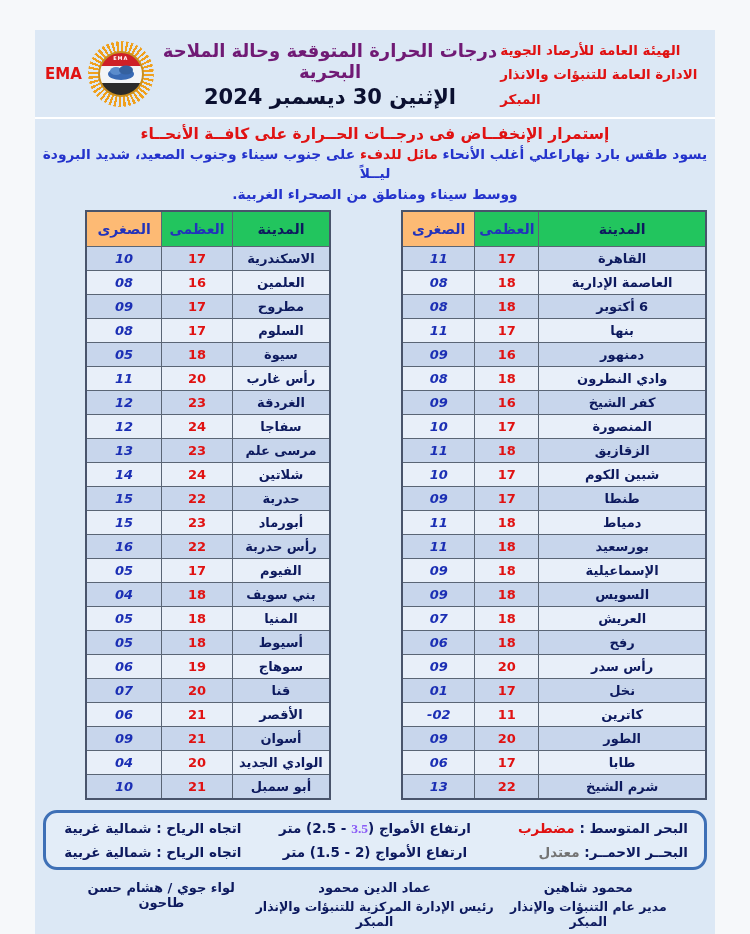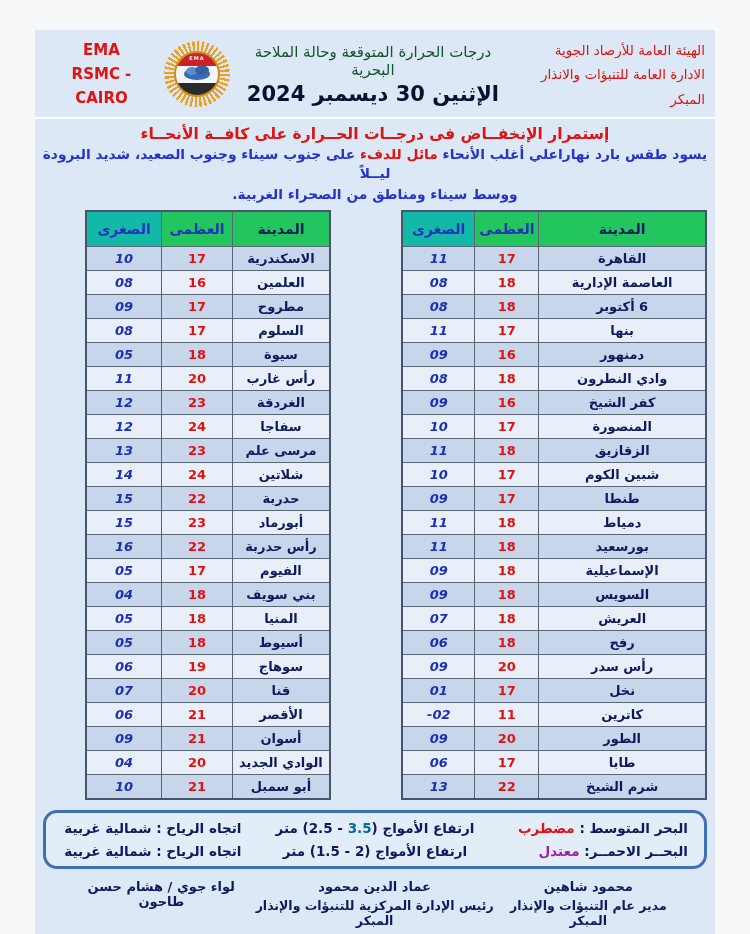--- a/index.html
+++ b/index.html
@@ -7,23 +7,23 @@
     width:750px;height:934px;overflow:hidden;
     background:#f6f8fa;
     font-family:"DejaVu Sans", sans-serif;
   }
   .page{box-sizing:border-box;width:750px;height:934px;padding:30px 35px 0;}
   .panel{background:#dce8f5;padding:6px 0 8px;}
 
   
   .top-header{display:flex;align-items:center;justify-content:space-between;
     padding:2px 10px 6px;border-bottom:2px solid #ffffff;}
-  .org-block{text-align:right;line-height:1.8;font-weight:normal;font-size:13.5px;color:#e01212;}
+  .org-block{text-align:left;line-height:1.8;font-weight:bold;font-size:13.5px;color:#e01212;}
   .title-block{text-align:center;}
-  .main-title{color:#14532d;font-weight:normal;font-size:15px;}
+  .main-title{color:#701a75;font-weight:bold;font-size:18px;}
   .date-line{color:#0b1030;font-weight:bold;font-size:21px;margin-top:3px;}
   .ema-block{direction:ltr;text-align:center;font-weight:bold;font-size:15px;color:#e01212;line-height:1.6;}
 
   
   .logo{width:66px;height:66px;border-radius:50%;flex:0 0 auto;margin:0 6px;
     background:
       radial-gradient(circle at 50% 50%, #ffd23e 0 34%, rgba(255,210,62,0) 35%),
       repeating-conic-gradient(#f0a01c 0deg 4.5deg, rgba(240,160,28,0) 4.5deg 9deg);
     display:flex;align-items:center;justify-content:center;}
   .seal{width:42px;height:42px;border-radius:50%;border:2px solid #c98f1f;position:relative;overflow:hidden;
@@ -37,21 +37,21 @@
   .para{margin-top:2px;text-align:center;font-weight:bold;font-size:13.8px;line-height:19px;}
   .seg-b{color:#2433cc;} .seg-r{color:#e01212;}
 
   
   .tables{display:flex;justify-content:space-between;align-items:flex-start;
     margin-top:6px;padding:0 8px 0 50px;}
   table{border-collapse:collapse;border:2px solid #49546b;background:#fff;}
   th,td{border:1px solid #5a6575;text-align:center;font-weight:bold;padding:0 2px;}
   th{height:34px;font-size:14px;background:#22c55e;color:#2233bb;}
   th.th0{color:#0d1a5e;}
-  th.th2{background:#14b8a6;}
+  th.th2{background:#fdba74;}
   td{height:23px;font-size:13px;}
   td.city{color:#0d1a5e;}
   td.max{color:#e01212;direction:ltr;}
   td.min{color:#1b2fb4;direction:ltr;font-style:italic;}
   tbody tr:nth-child(odd) td{background:#c8d6ec;}
   tbody tr:nth-child(even) td{background:#e8eff9;}
   .t-east{width:306px;} .t-west{width:246px;}
   .t-east .city{width:55%;} .t-east .max{width:21%;} .t-east .min{width:24%;}
   .t-west .city{width:40%;} .t-west .max{width:29%;} .t-west .min{width:31%;}
 
@@ -87,21 +87,20 @@
           <div class="ema-mini">EMA</div>
           <svg width="34" height="18" viewBox="0 0 34 18">
             <ellipse cx="17" cy="10" rx="13" ry="6" fill="#3a6bb5"></ellipse>
             <ellipse cx="12" cy="7" rx="6" ry="4" fill="#5b8ccc"></ellipse>
             <ellipse cx="22" cy="6" rx="7" ry="4.5" fill="#35619f"></ellipse>
           </svg>
         </div>
       </div>
       <div class="ema-block">
         <div>EMA</div>
-        <div>RSMC - CAIRO</div>
       </div>
     </div>
 
     <div class="headline">إستمرار الإنخفــاض فى درجــات الحــرارة على كافــة الأنحــاء</div>
     <div class="para"><span class="seg-b">يسود طقس بارد نهاراعلي أغلب الأنحاء </span><span class="seg-r">مائل للدفء</span><span class="seg-b"> على جنوب سيناء وجنوب الصعيد، شديد البرودة ليــلاً</span></div>
     <div class="para"><span class="seg-b">ووسط سيناء ومناطق من الصحراء الغربية.</span></div>
 
     <div class="tables">
       <table class="t-east">
           <thead>
@@ -356,29 +355,29 @@
           </tbody>
         </table>
     </div>
 
     <div class="marine">
       <div class="marine-row">
         <div class="m-sea">
           <span>البحر المتوسط : </span><span style="color: rgb(224, 18, 18);">مضطرب</span>
         </div>
         <div class="m-wave">
-          <span>ارتفاع الأمواج </span><span class="range"><span>(2.5 -</span> <span style="color: #0369a1;">3.5</span><span>)</span></span><span> متر</span>
+          <span>ارتفاع الأمواج </span><span class="range"><span>(2.5 -</span> <span style="color: #8b5cf6; font-family: Liberation Serif, serif;">3.5</span><span>)</span></span><span> متر</span>
         </div>
         <div class="m-wind">
           <span>اتجاه الرياح : </span><span>شمالية غربية</span>
         </div>
       </div>
       <div class="marine-row">
         <div class="m-sea">
-          <span>البحــر الاحمــر: </span><span style="color: #a21caf; text-align: right;">معتدل</span>
+          <span>البحــر الاحمــر: </span><span style="color: #737373; text-align: right;">معتدل</span>
         </div>
         <div class="m-wave">
           <span>ارتفاع الأمواج </span><span class="range"><span>(1.5 -</span> <span style="color: rgb(13, 26, 94);">2</span><span>)</span></span><span> متر</span>
         </div>
         <div class="m-wind">
           <span>اتجاه الرياح : </span><span>شمالية غربية</span>
         </div>
       </div>
     </div>
 

